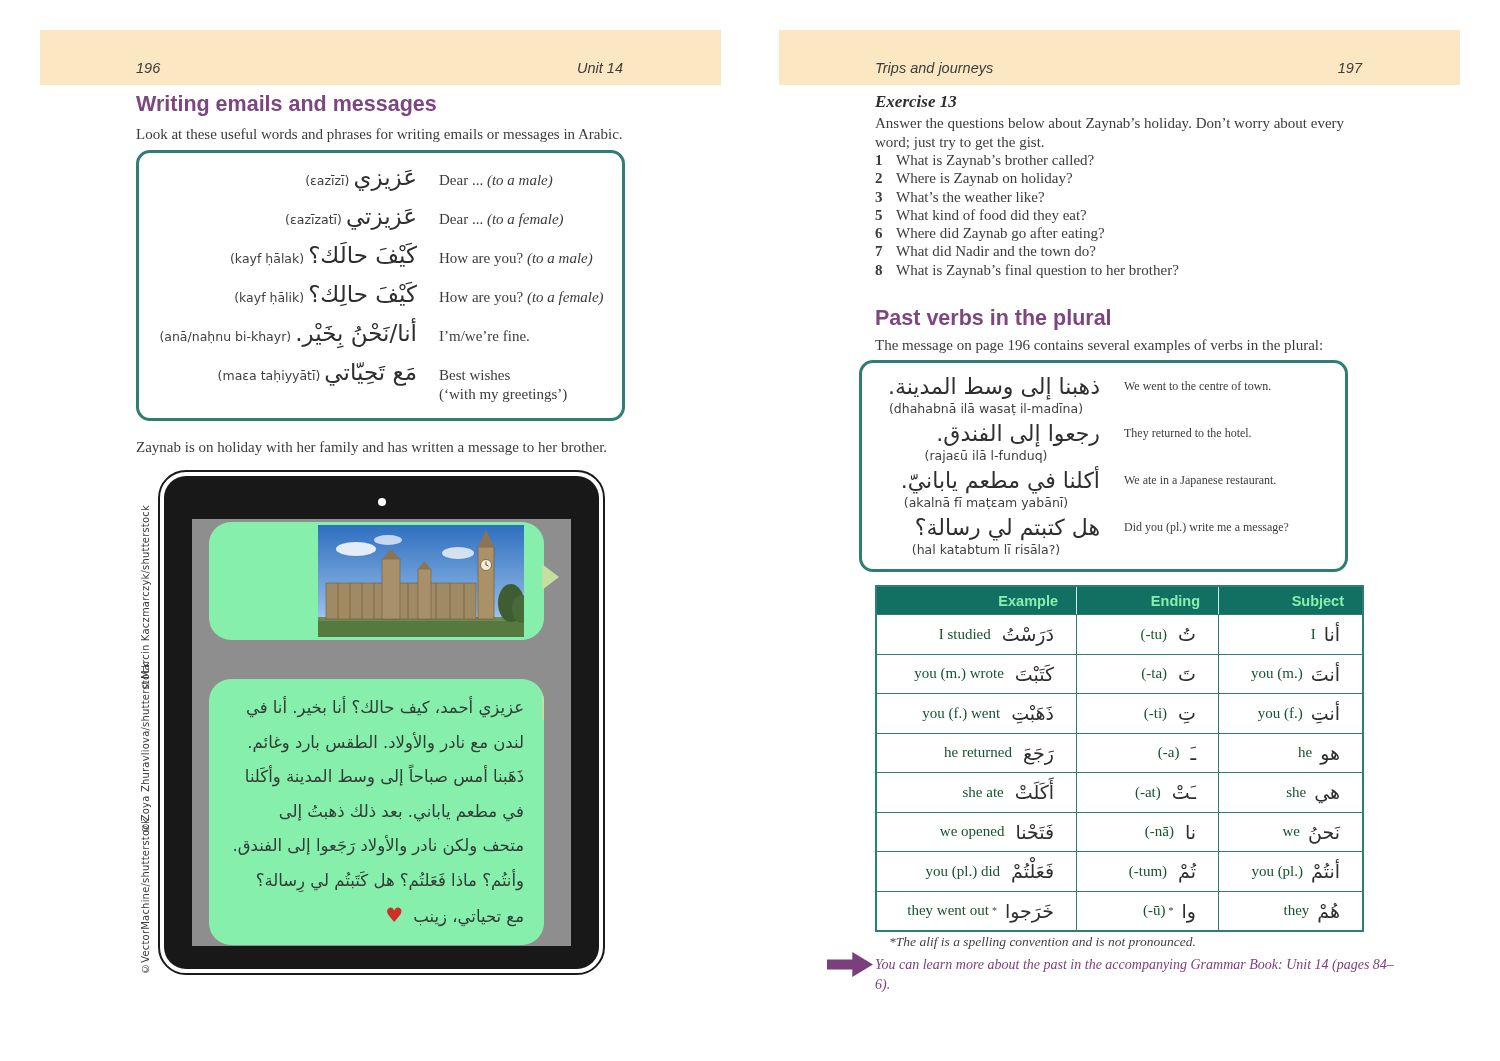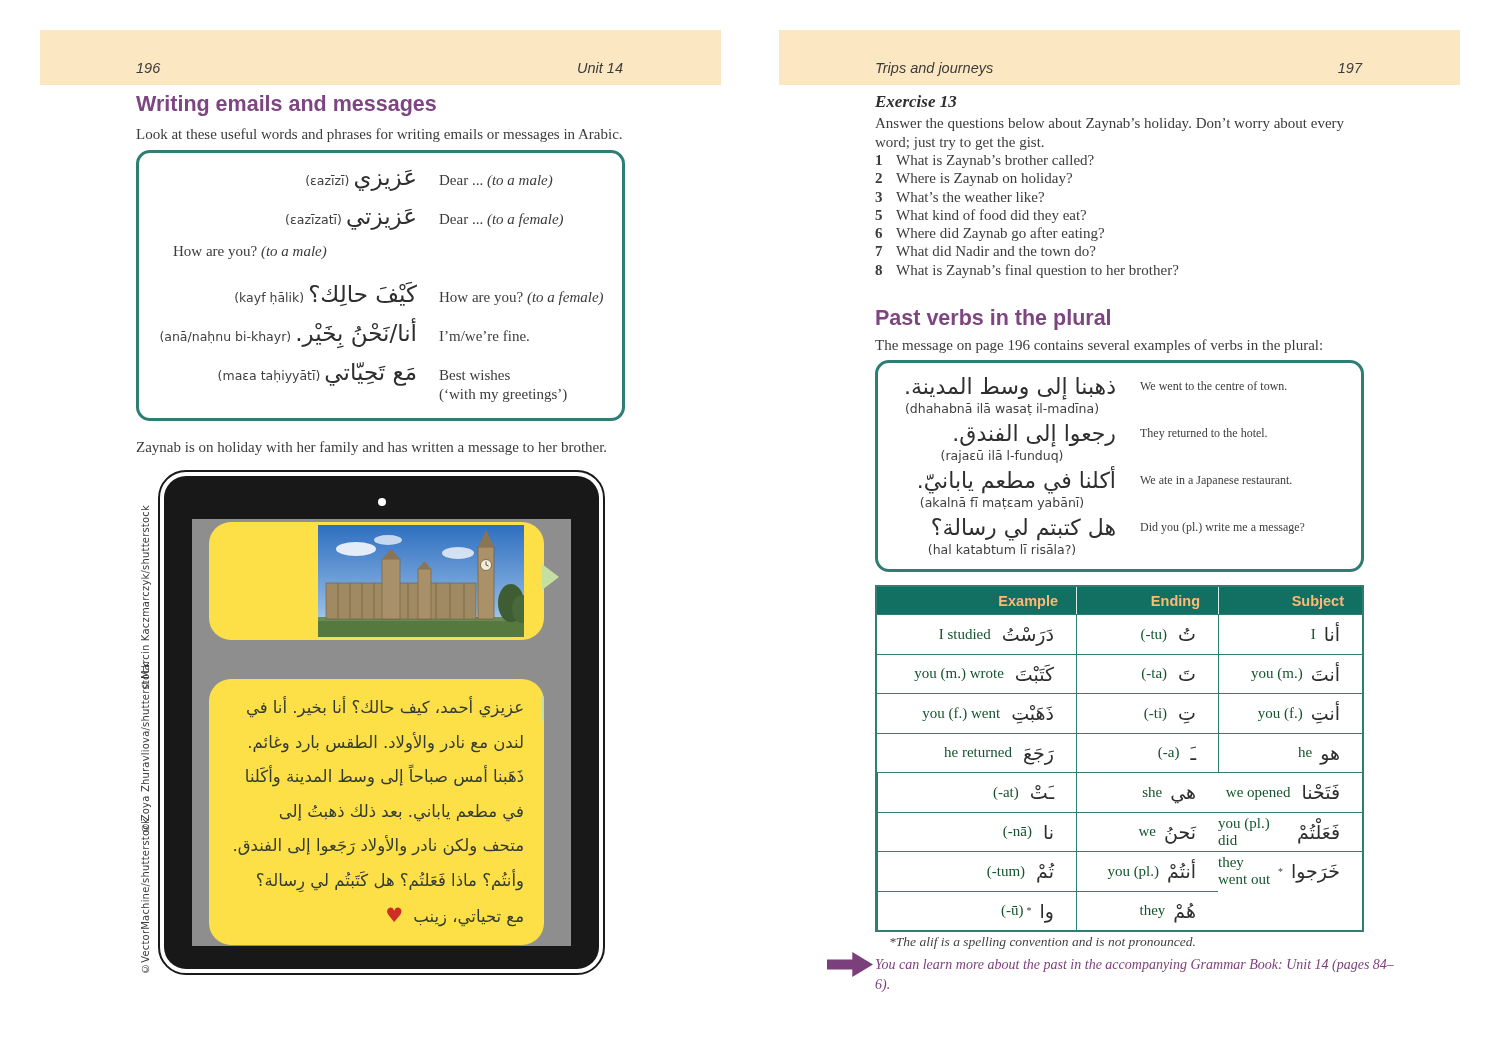--- a/index.html
+++ b/index.html
@@ -40,50 +40,50 @@
   .credit{position:absolute;left:100px;writing-mode:vertical-rl;transform:rotate(180deg);
           font-family:"DejaVu Sans",sans-serif;font-size:10px;color:#3a3a3a;letter-spacing:.2px;}
   .c1{top:505px;} .c2{top:662px;} .c3{top:818px;}
 
   
   .tablet{position:absolute;left:118px;top:470px;width:447px;height:505px;box-sizing:border-box;
           background:#fff;border:2px solid #1a1a1a;border-radius:28px;padding:4px;}
   .bezel{position:relative;width:100%;height:100%;background:#181818;border-radius:22px;}
   .cam{position:absolute;top:22px;left:50%;margin-left:-4px;width:8px;height:8px;border-radius:50%;background:#fff;}
   .screen{position:absolute;left:28px;right:28px;top:43px;bottom:23px;background:#8E8E8E;}
-  .bubble{position:absolute;left:17px;width:335px;background:#fde047;border-radius:22px;}
+  .bubble{position:absolute;left:17px;width:335px;background:#86efac;border-radius:22px;}
   .b1{top:3px;height:118px;}
   .b2{top:160px;height:266px;box-sizing:border-box;padding:12px 20px 10px 14px;overflow:hidden;}
   .tail{position:absolute;right:-15px;width:0;height:0;border-top:13px solid transparent;
         border-bottom:13px solid transparent;border-left:17px solid #C4DF9F;}
   .tail1{top:42px;} .tail2{top:16px;}
   .photo{position:absolute;right:20px;top:3px;width:206px;height:112px;display:block;}
   .msg-line{direction:rtl;text-align:right;white-space:nowrap;font-family:"DejaVu Sans",sans-serif;
             font-size:16.5px;line-height:34.5px;color:#323b32;}
   .heart{color:#CF2E26;font-size:20px;margin-right:10px;font-family:"DejaVu Sans",sans-serif;}
 
   
   .posR-extitle{position:absolute;left:96px;top:92px;margin:0;font-size:17px;font-weight:bold;font-style:italic;color:#2f2f2f;}
   .posR-exintro{left:96px;top:114px;width:495px;}
   .posR-qlist{position:absolute;left:96px;top:151px;width:500px;}
   .qrow{font-size:15px;line-height:18.3px;}
   .qnum{display:inline-block;width:21px;font-weight:bold;}
   .posR-ptitle{left:96px;top:306px;}
   .posR-pintro{left:96px;top:336px;width:505px;}
-  .posR-box{left:96px;top:360px;width:489px;height:212px;padding:10px 18px 6px 10px;}
+  .posR-box{left:80px;top:360px;width:489px;height:212px;padding:10px 18px 6px 10px;}
   .vrow{display:flex;align-items:flex-start;margin-bottom:3px;}
   .vr-ar{width:228px;text-align:right;}
   .ar-line{font-size:22px;line-height:27px;display:block;}
   .vr-translit{display:block;line-height:17px;}
   .vr-en{margin-left:24px;padding-top:4px;font-size:12px;line-height:19px;}
 
   
   .vtable{position:absolute;left:96px;top:585px;width:489px;box-sizing:border-box;border:2px solid #2E7E73;
           display:grid;grid-template-columns:199px 142px 144px;background:#fff;}
-  .th{background:#117062;color:#fdba74;font-family:"Liberation Sans",sans-serif;font-weight:bold;font-size:14.5px;
+  .th{background:#117062;color:#86efac;font-family:"Liberation Sans",sans-serif;font-weight:bold;font-size:14.5px;
       height:27px;display:flex;align-items:center;justify-content:flex-end;padding-right:18px;box-sizing:border-box;}
   .th + .th{border-left:1px solid #d9ece8;}
   .tc{height:39.5px;display:flex;align-items:center;justify-content:flex-end;box-sizing:border-box;
       padding-right:22px;border-top:1.5px solid #2E7E73;font-size:15px;}
   .tc.colx{border-left:1.5px solid #2E7E73;}
   .tc .en{color:#14532d;}
   .tc .ar-md{font-size:19px;margin-left:8px;}
   .tc .note{font-size:10px;color:#3b3b3b;margin-left:3px;}
 
   .posR-footnote{left:110px;top:932px;font-size:13.5px;font-style:italic;color:#3f3f3f;}
@@ -118,20 +118,24 @@
       <div class="prow">
         <div class="pr-ar">
           <span class="translit">(εazīzatī)</span>
           <span class="ar ar-lg">عَزيزتي</span>
         </div>
         <div class="pr-en">
           <div><span>Dear ...</span> <i class="qual">(to a female)</i></div>
         </div>
       </div>
       <div class="prow">
+        <div class="pr-ar">
+          <span class="translit">(kayf ḥālak)</span>
+          <span class="ar ar-lg">كَيْفَ حالَك؟</span>
+        </div>
         <div class="pr-en">
           <div><span>How are you?</span> <i class="qual">(to a male)</i></div>
         </div>
       </div>
       <div class="prow">
         <div class="pr-ar">
           <span class="translit">(kayf ḥālik)</span>
           <span class="ar ar-lg">كَيْفَ حالِك؟</span>
         </div>
         <div class="pr-en">
@@ -338,20 +342,25 @@
       <div class="tc colx">
           <span class="en">(-a)</span>
           <sup class="note"></sup>
           <span class="ar ar-md">ـَ</span>
         </div>
       <div class="tc colx">
           <span class="en">he</span>
           <span class="ar ar-md">هو</span>
         </div>
 
+      <div class="tc">
+          <span class="en">she ate</span>
+          <sup class="note"></sup>
+          <span class="ar ar-md">أَكَلَتْ</span>
+        </div>
       <div class="tc colx">
           <span class="en">(-at)</span>
           <sup class="note"></sup>
           <span class="ar ar-md">ـَتْ</span>
         </div>
       <div class="tc colx">
           <span class="en">she</span>
           <span class="ar ar-md">هي</span>
         </div>
 

